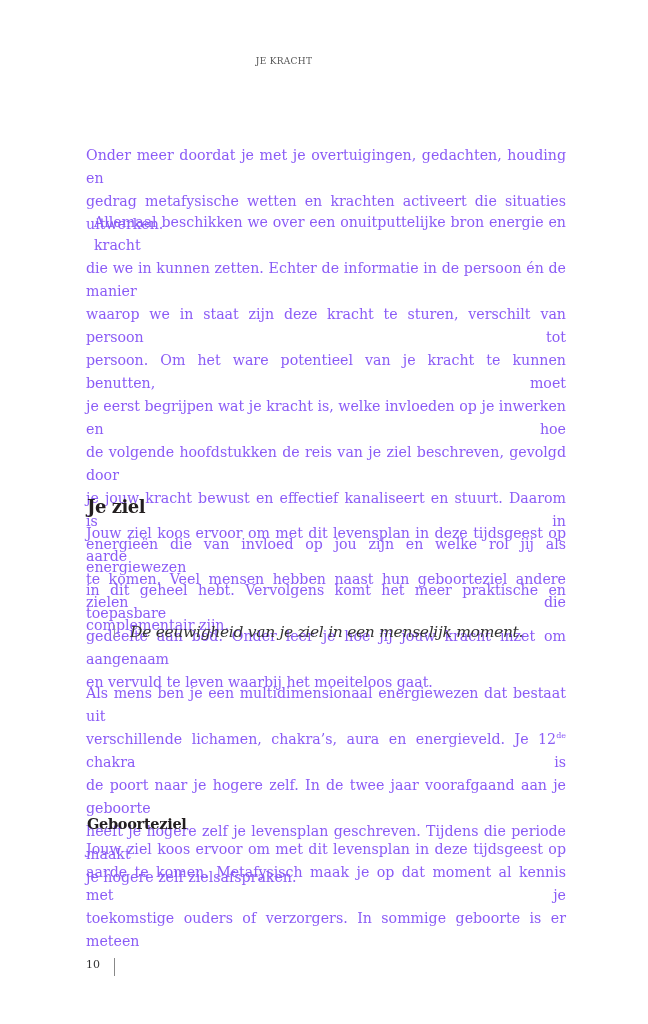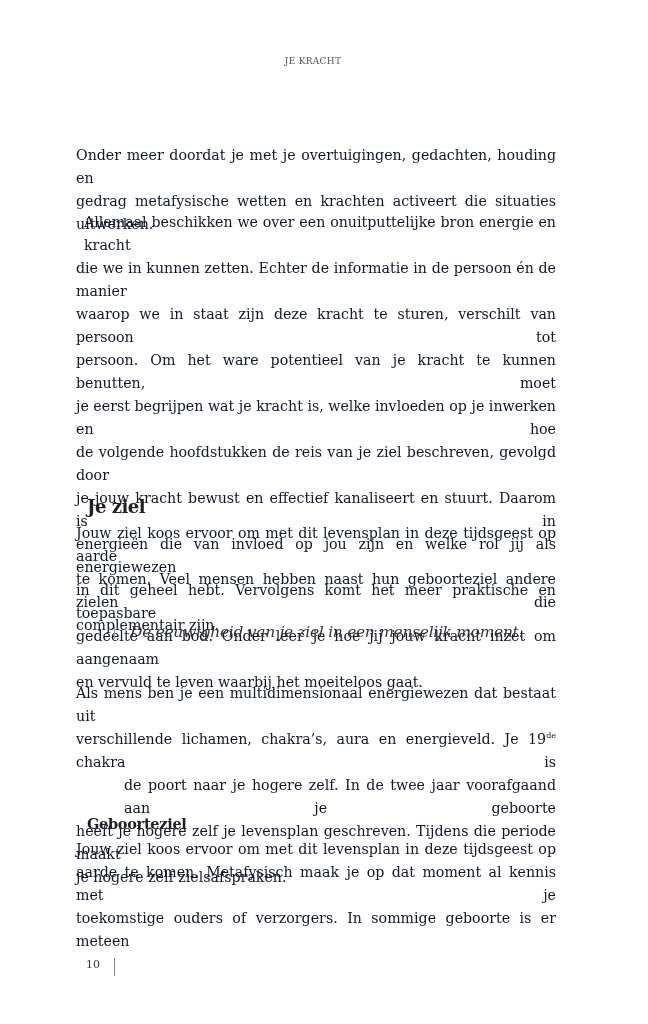--- a/index.html
+++ b/index.html
@@ -1,20 +1,20 @@
 <!DOCTYPE html>
 <html><head>
   <meta charset="utf-8">
   <style>
     html, body { margin: 0; padding: 0; background: #ffffff; }
     body { width: 648px; height: 1024px; position: relative; overflow: hidden; color: #231f20; }
     .running-head { position: absolute; top: 56px; left: 0; width: 568px; text-align: center;
-      font-family: "DejaVu Serif", serif; font-size: 9px; letter-spacing: 0.3px; color: #555; margin-left: 29px; }
-    .body-text { position: absolute; left: 76px; width: 480px;
-      font-family: "DejaVu Serif", serif; font-size: 14.2px; line-height: 23px; text-align: justify; color: #0f172a; }
+      font-family: "DejaVu Serif", serif; font-size: 9px; letter-spacing: 0.3px; color: #555; }
+    .body-text { position: absolute; left: 86px; width: 480px;
+      font-family: "DejaVu Serif", serif; font-size: 14.2px; line-height: 23px; text-align: justify; color: #8b5cf6; }
     .body-text p { margin: 0; }
     .last { text-align-last: left; }
     .p1 { top: 144px; }
     .p2 { top: 211px; }
     .h-ziel { position: absolute; top: 496px; left: 87px; font-family: "DejaVu Serif", serif; font-weight: bold; font-size: 18px; letter-spacing: -0.5px; }
     .p3 { top: 522px; }
     .quote { position: absolute; top: 623px; left: 114px; display: flex; align-items: center; }
     .quote-bar { width: 1px; height: 14px; background: #999; margin-right: 15px; }
     .quote-text { font-family: "DejaVu Serif", serif; font-style: italic; font-size: 15.5px; color: #333; letter-spacing: -0.3px; }
     .p4 { top: 682px; }
@@ -57,22 +57,22 @@
   <p class="last">complementair zijn.</p>
 </div>
 
 <div class="quote">
   <span class="quote-bar"></span>
   <span class="quote-text">De eeuwigheid van je ziel in een menselijk moment.</span>
 </div>
 
 <div class="body-text p4">
   <p style="text-align-last: justify;">Als mens ben je een multidimensionaal energiewezen dat bestaat uit</p>
-  <p style="text-align-last: justify;"><span>verschillende lichamen, chakra’s, aura en energieveld. Je 19</span><sup>de</sup><span> chakra is</span></p>
-  <p style="text-align-last: justify; margin-left: 48px;">de poort naar je hogere zelf. In de twee jaar voorafgaand aan je geboorte</p>
+  <p style="text-align-last: justify;"><span>verschillende lichamen, chakra’s, aura en energieveld. Je 12</span><sup>de</sup><span> chakra is</span></p>
+  <p style="text-align-last: justify;">de poort naar je hogere zelf. In de twee jaar voorafgaand aan je geboorte</p>
   <p style="text-align-last: justify;">heeft je hogere zelf je levensplan geschreven. Tijdens die periode maakt</p>
   <p class="last">je hogere zelf zielsafspraken.</p>
 </div>
 
 <div class="h-geb">Geboorteziel</div>
 
 <div class="body-text p5">
   <p style="text-align-last: justify;">Jouw ziel koos ervoor om met dit levensplan in deze tijdsgeest op</p>
   <p style="text-align-last: justify;">aarde te komen. Metafysisch maak je op dat moment al kennis met je</p>
   <p style="text-align-last: justify;">toekomstige ouders of verzorgers. In sommige geboorte is er meteen</p>

